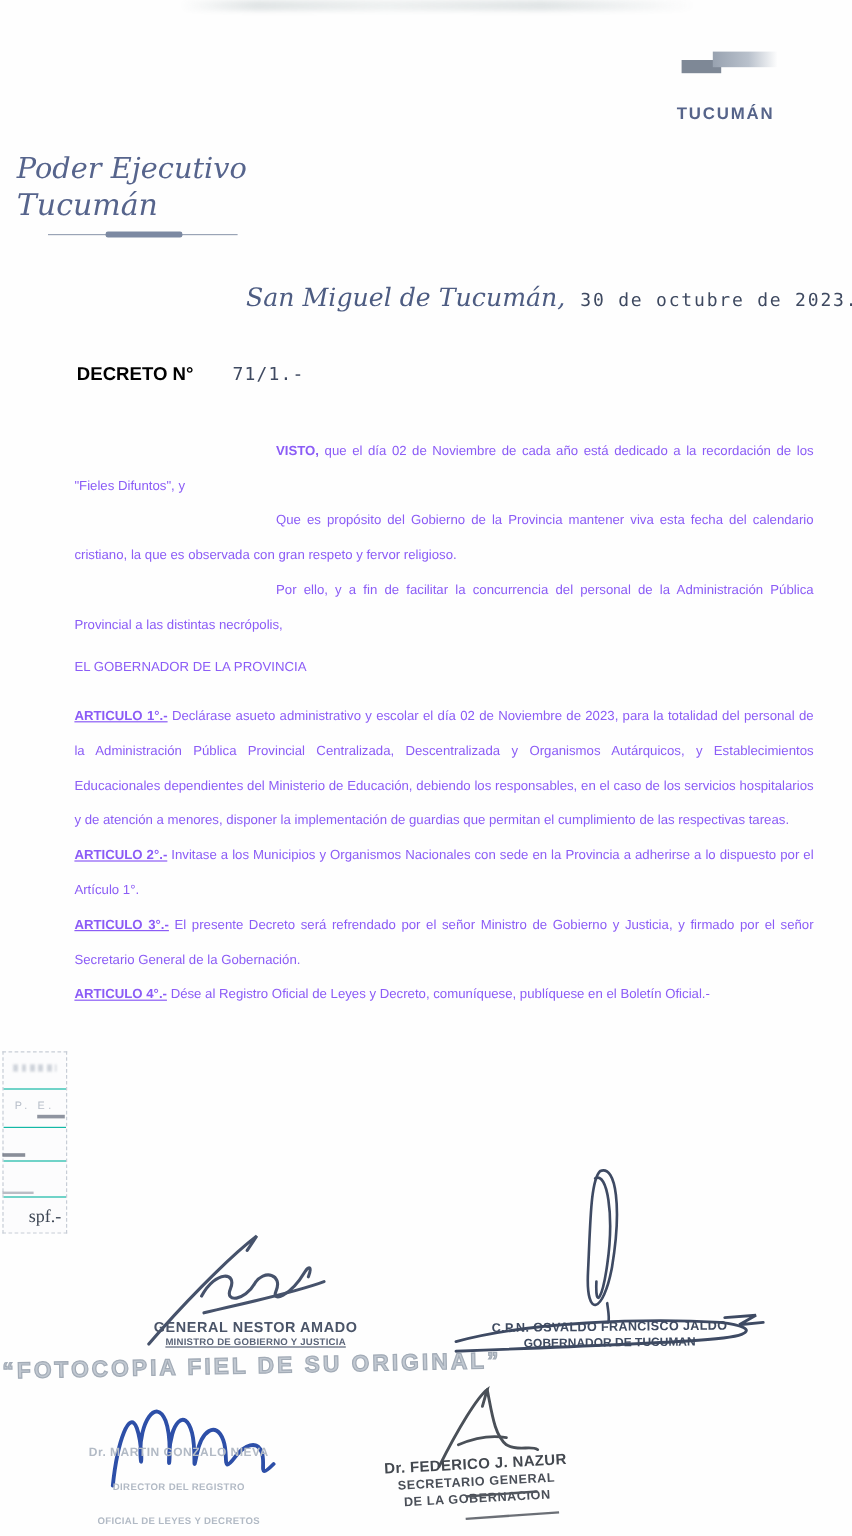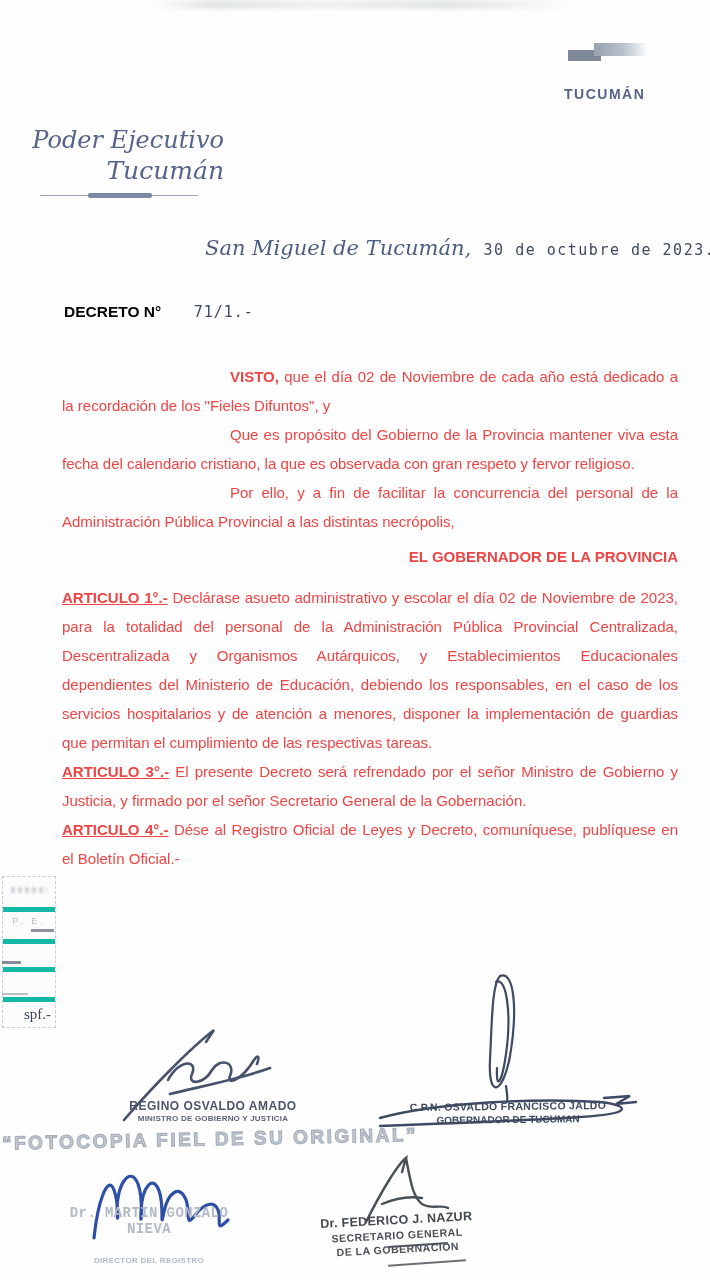--- a/index.html
+++ b/index.html
@@ -24,21 +24,21 @@
   .logo .bar1 { left: 10px; top: 10px; width: 33px; height: 11px; background: #7e8896; }
   .logo .bar2 { left: 36px; top: 3px; width: 54px; height: 13px;
     background: linear-gradient(90deg, #98a2b0 0%, #b9c1cc 55%, rgba(200,206,214,0) 100%); }
   .logo .bar3 { left: 10px; top: 27px; width: 82px; height: 12px;
     background: linear-gradient(90deg, #8era 0%, #8f99a8 0%, #aeb6c2 60%, rgba(205,210,218,.15) 100%); }
   .logo .logo-text {
     position: absolute; left: 6px; top: 46px;
     font-size: 14px; font-weight: bold; letter-spacing: 1.5px; color: #56648a;
   }
   
-  .script-block { position: absolute; left: 14px; top: 126px; width: 210px; text-align: right; }
+  .script-block { position: absolute; left: 14px; top: 126px; width: 210px; text-align: left; }
   .script-line {
     font-family: "DejaVu Serif", serif; font-style: italic;
     color: #56648c;
   }
   .script-line.l1 { font-size: 24px; }
   .script-line.l2 { font-size: 25px; margin-top: 2px; }
   .script-divider { position: relative; margin: 8px auto 0 auto; width: 158px; height: 6px; }
   .script-divider .thin { position: absolute; left: 0; top: 2px; width: 100%; height: 1px; background: #9aa4b6; }
   .script-divider .thick { position: absolute; left: 48px; top: 0; width: 64px; height: 5px; background: #7c89a2; border-radius: 2px; }
   
@@ -51,67 +51,67 @@
     font-family: "DejaVu Sans Mono", monospace;
     font-size: 15px; letter-spacing: 1.5px; color: #3e4960; margin-left: 8px;
   }
   
   .decree-line { position: absolute; left: 64px; top: 303px; }
   .decree-line .lbl { font-size: 15.5px; font-weight: bold; color: #000000; }
   .decree-line .num { font-family: "DejaVu Sans Mono", monospace; font-size: 15px; letter-spacing: 1px; margin-left: 28px; color: #3e4960; }
   
   .body-col {
     position: absolute; left: 62px; top: 362px; width: 616px;
-    font-size: 15px; line-height: 29px; color: #ef4444;
+    font-size: 11px; line-height: 29px; color: #8b5cf6;
   }
   .para { margin: 0; text-align: justify; }
   .indent { text-indent: 168px; }
   .b { font-weight: bold; }
   .bu { font-weight: bold; text-decoration: underline; }
   .h-considerando { margin-top: 8px; padding-left: 168px; font-weight: bold; }
-  .h-center { text-align: right; font-weight: bold; }
+  .h-center { text-align: left; font-weight: normal; }
   .mt6 { margin-top: 6px; } .mt12 { margin-top: 12px; }
   
   .margin-stamp {
     position: absolute; left: 2px; top: 876px; width: 52px; height: 150px;
     border: 1px dashed #c7cdd6; background: rgba(250,250,252,.4);
   }
-  .margin-stamp .row { position: absolute; left: 0; width: 100%; border-bottom: 5px solid #14b8a6; }
+  .margin-stamp .row { position: absolute; left: 0; width: 100%; border-bottom: 1px solid #14b8a6; }
   .ms-r1 { top: 0; height: 30px; } .ms-r2 { top: 30px; height: 32px; }
   .ms-r3 { top: 62px; height: 28px; } .ms-r4 { top: 90px; height: 30px; }
   .ms-blur {
     margin: 10px auto 0 auto; width: 70%; height: 6px;
     background: repeating-linear-gradient(90deg, #c3c9d2 0 4px, transparent 4px 7px);
     filter: blur(1px); opacity: .8;
   }
   .ms-pe { text-align: center; padding-top: 9px; font-size: 9px; letter-spacing: 3px; color: #b6bdc8; }
   .ms-dash { position: absolute; background: #6b7280; }
   .ms-d1 { left: 28px; top: 52px; width: 23px; height: 3px; opacity: .75; }
   .ms-d2 { left: -1px; top: 84px; width: 19px; height: 3px; opacity: .8; }
   .ms-d3 { left: -1px; top: 116px; width: 26px; height: 2px; opacity: .45; }
   .ms-initials {
     position: absolute; right: 4px; bottom: 4px;
     font-family: "Liberation Serif", serif; font-size: 15px; color: #3d4654;
   }
   
   .sig-svg { position: absolute; }
   .sig-amado-label { position: absolute; left: 118px; top: 1099px; width: 190px; text-align: center; color: #4a5468; }
   .sig-amado-label .nm { font-size: 12px; font-weight: bold; letter-spacing: .5px; }
-  .sig-amado-label .tt { font-size: 8px; font-weight: bold; letter-spacing: .2px; color: #5a6478; margin-top: 1px; }
+  .sig-amado-label .tt { font-size: 8px; font-weight: bold; letter-spacing: .2px; color: #5a6478; margin-top: 1px; text-decoration: underline; }
   .sig-jaldo-label { position: absolute; left: 398px; top: 1100px; width: 220px; text-align: center; color: #3e4a60; transform: rotate(-.6deg); }
   .sig-jaldo-label .nm { font-size: 10.5px; font-weight: bold; letter-spacing: .3px; }
   .sig-jaldo-label .tt { font-size: 10px; font-weight: bold; margin-top: 2px; }
   .cert-stamp {
     position: absolute; left: 2px; top: 1129px; width: 360px;
     font-size: 19px; font-weight: bold; letter-spacing: 2.5px;
     color: #c1c8d1; -webkit-text-stroke: 1px #a2abb6;
     transform: rotate(-1.2deg); white-space: nowrap;
   }
   .sig-nieva-label { position: absolute; left: 44px; top: 1205px; width: 210px; text-align: center; color: #b2bac5; }
-  .sig-nieva-label .nm { font-size: 14px; font-weight: bold; letter-spacing: .4px; font-family: Liberation Mono, monospace; }
+  .sig-nieva-label .nm { font-size: 10px; font-weight: bold; letter-spacing: .4px; }
   .sig-nieva-label .tt { font-size: 8px; font-weight: bold; margin-top: 19px; letter-spacing: .3px; }
   .sig-nazur-label { position: absolute; left: 292px; top: 1213px; width: 210px; text-align: center; color: #43484f; transform: rotate(-3deg); }
   .sig-nazur-label .nm { font-size: 12.5px; font-weight: bold; letter-spacing: .3px; }
   .sig-nazur-label .tt { font-size: 10.5px; font-weight: bold; margin-top: 2px; letter-spacing: .5px; color: #4a4f58; }
   .pen-line { position: absolute; background: #51565e; height: 2px; }
   .pen-u1 { left: 388px; top: 1244px; width: 60px; transform: rotate(-4deg); }
   .pen-u2 { left: 388px; top: 1262px; width: 78px; transform: rotate(-4deg); opacity: .85; }
 </style>
 </head>
 <body>
@@ -151,20 +151,21 @@
 
 
     <p class="para indent">Que es propósito del Gobierno de la Provincia mantener viva esta fecha del calendario cristiano, la que es observada con gran respeto y fervor religioso.</p>
 
     <p class="para indent">Por ello, y a fin de facilitar la concurrencia del personal de la Administración Pública Provincial a las distintas necrópolis,</p>
 
     <p class="para h-center mt6">EL GOBERNADOR DE LA PROVINCIA</p>
 
     <p class="para mt12"><span class="bu">ARTICULO 1°.-</span> <span>Declárase asueto administrativo y escolar el día 02 de Noviembre de 2023, para la totalidad del personal de la Administración Pública Provincial Centralizada, Descentralizada y Organismos Autárquicos, y Establecimientos Educacionales dependientes del Ministerio de Educación, debiendo los responsables, en el caso de los servicios hospitalarios y de atención a menores, disponer la implementación de guardias que permitan el cumplimiento de las respectivas tareas.</span></p>
 
+    <p class="para"><span class="bu">ARTICULO 2°.-</span> <span>Invitase a los Municipios y Organismos Nacionales con sede en la Provincia a adherirse a lo dispuesto por el Artículo 1°.</span></p>
 
     <p class="para"><span class="bu">ARTICULO 3°.-</span> <span>El presente Decreto será refrendado por el señor Ministro de Gobierno y Justicia, y firmado por el señor Secretario General de la Gobernación.</span></p>
 
     <p class="para"><span class="bu">ARTICULO 4°.-</span> <span>Dése al Registro Oficial de Leyes y Decreto, comuníquese, publíquese en el Boletín Oficial.-</span></p>
   </div>
 
   <div class="margin-stamp">
     <div class="row ms-r1">
         <div class="ms-blur"></div>
       </div>
@@ -180,21 +181,21 @@
   </div>
 
   <svg class="sig-svg" style="left:118px; top:1022px;" width="180" height="100" viewBox="0 0 180 100">
     <g fill="none" stroke="#46526b" stroke-width="2.6" stroke-linecap="round">
       <path d="M6,98 C30,70 70,28 96,8 L88,20"></path>
       <path d="M50,58 C62,36 80,38 74,52 C69,64 86,62 94,48 C102,35 118,40 112,54 C108,64 124,58 136,38 C140,32 142,34 139,42"></path>
       <path d="M52,72 C85,64 125,56 152,46"></path>
     </g>
   </svg>
   <div class="sig-amado-label">
-    <div class="nm">REGINO OSVALDO AMADO</div>
+    <div class="nm">GENERAL NESTOR AMADO</div>
     <div class="tt">MINISTRO DE GOBIERNO Y JUSTICIA</div>
   </div>
 
   <svg class="sig-svg" style="left:462px; top:968px;" width="90" height="140" viewBox="0 0 90 140">
     <g fill="none" stroke="#3e4a63" stroke-width="2.2" stroke-linecap="round">
       <path d="M38,8 C52,2 56,40 48,88 C41,126 26,132 28,92 C30,52 30,16 38,8"></path>
       <path d="M34,14 C44,8 50,44 44,86 C40,114 34,124 35,100"></path>
       <path d="M44,118 C45,126 46,130 45,134"></path>
     </g>
   </svg>

